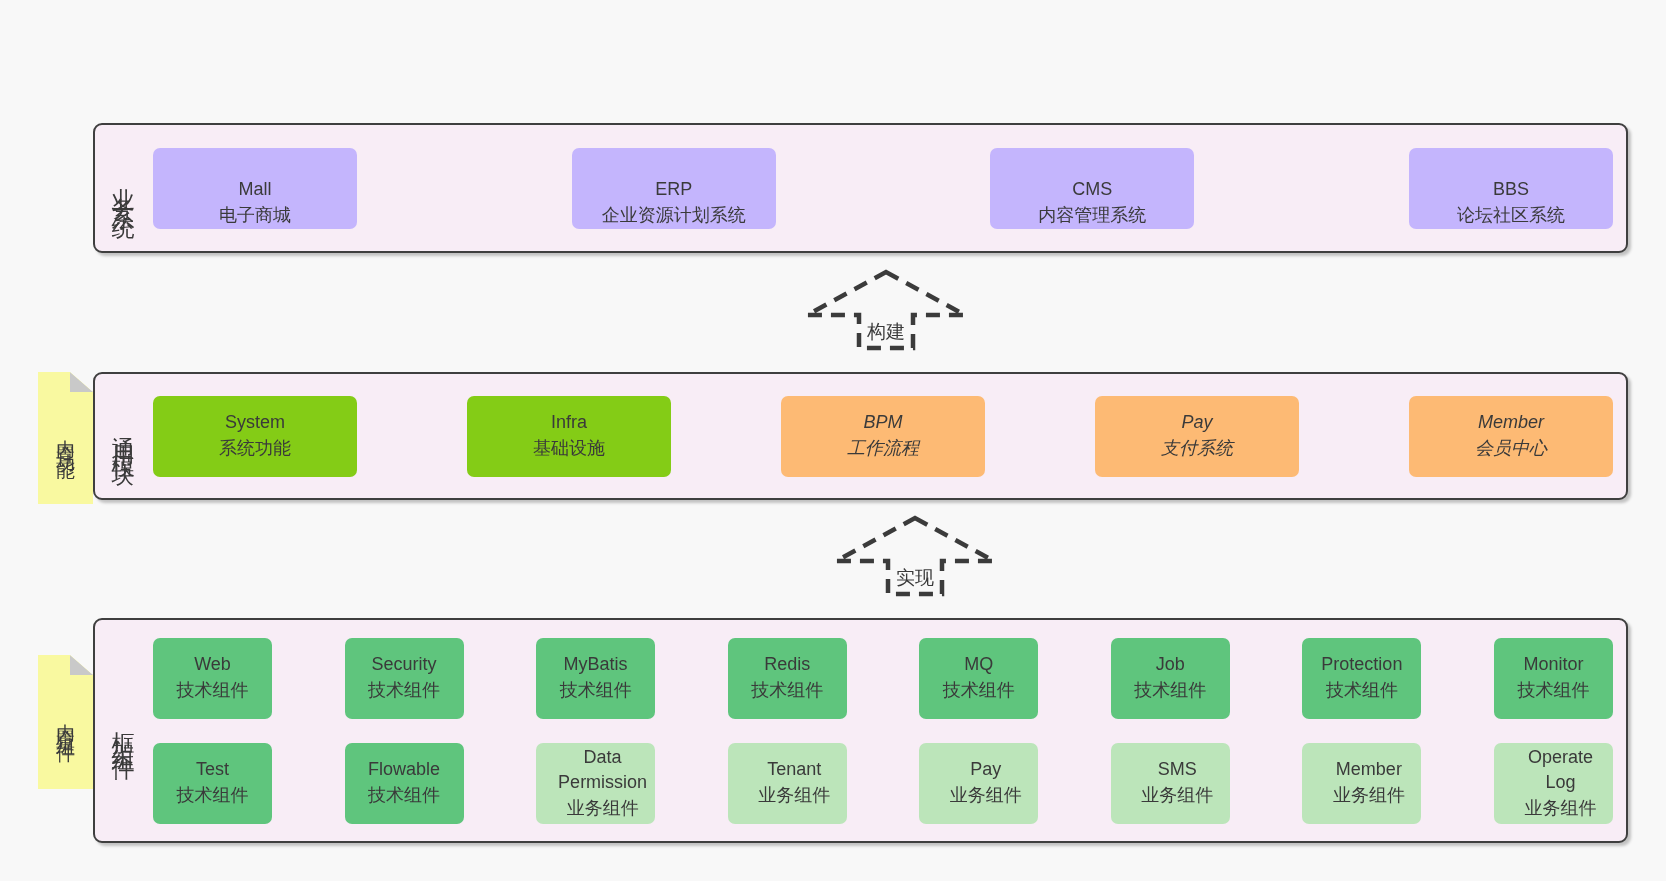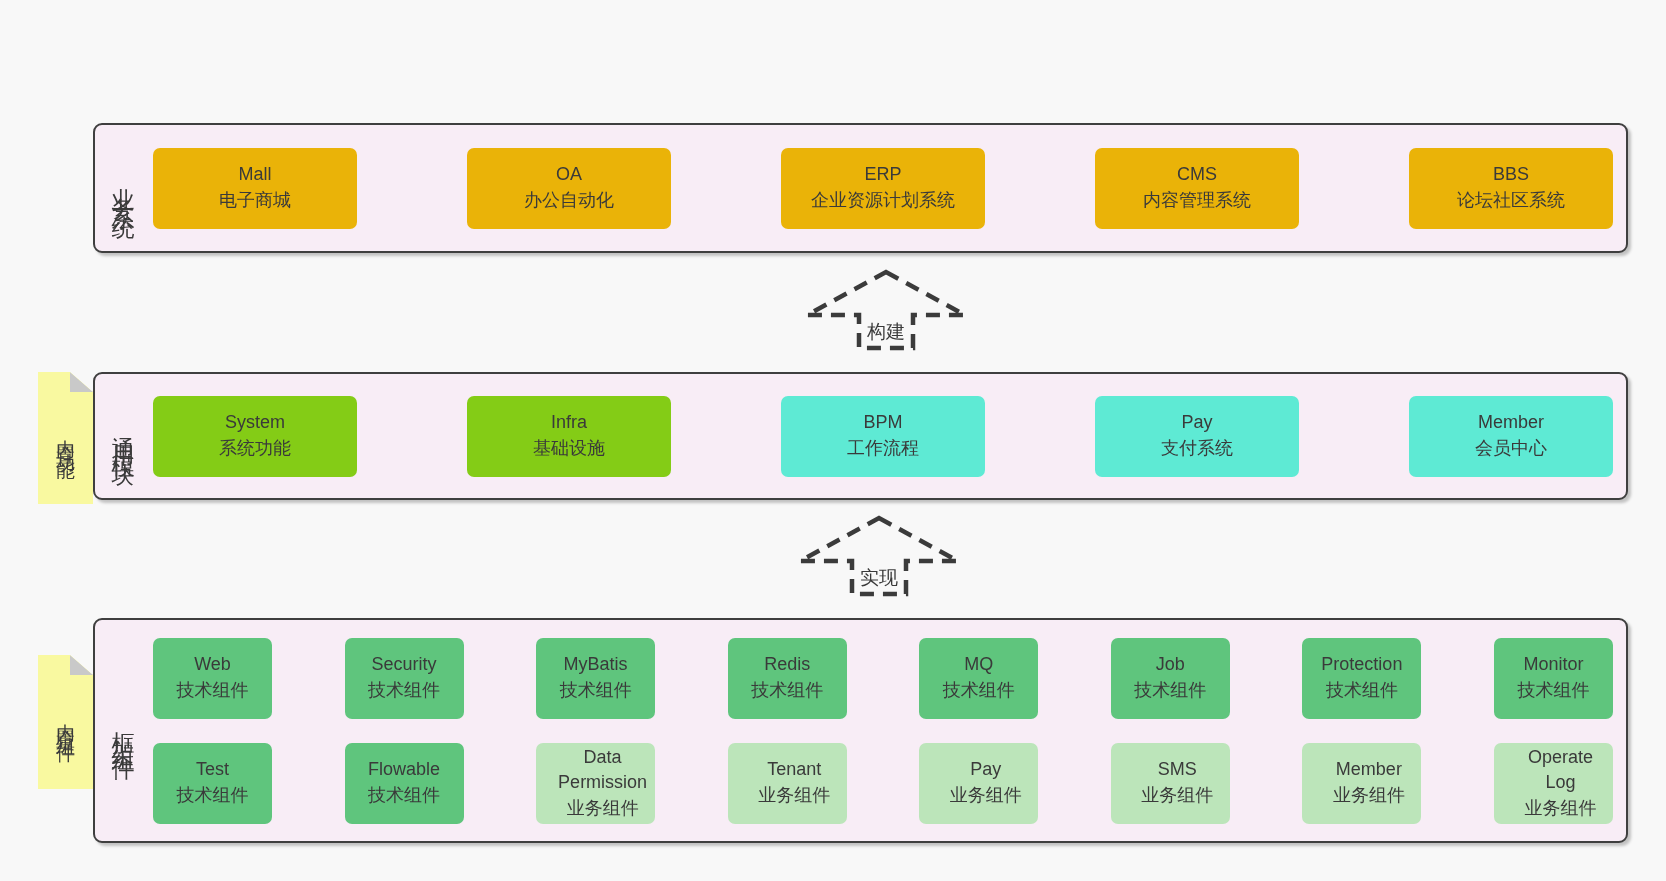--- a/index.html
+++ b/index.html
@@ -66,23 +66,23 @@
     justify-content: center;
     text-align: center;
     font-size: 18px;
     line-height: 1.42;
     color: #3a3a3a;
     box-sizing: border-box;
     padding: 0 6px;
   }
   .cols6 .box { width: 204px; }
   .cols8 .box { width: 119px; }
-  .box.blue        { background: #eab308; }
+  .box.blue        { background: #c4b5fd; justify-content: flex-end; }
   .box.red         { background: #84cc16; }
-  .box.pink        { background: #5eead4; }
+  .box.pink        { background: #fdba74; font-style: italic; }
   .box.green       { background: #5fc57d; }
   .box.green-light { background: #bce5ba; padding-left: 20px; }
 
   
   .sticky {
     position: absolute;
     left: 38px;
     width: 55px;
     background: #f9f9a0;
     box-shadow: 1px 2px 2px rgba(0,0,0,0.15);
@@ -127,42 +127,38 @@
     font-size: 19px;
     fill: #3a3a3a;
   }
   .arrow rect { fill: #f8f8f8; }
 
   
   #layer-business   { top: 123px; height: 130px; }
   #layer-modules    { top: 372px; height: 128px; }
   #layer-components { top: 618px; height: 225px; }
   #arrow-build      { top: 268px; left: 803px; }
-  #arrow-implement  { top: 514px; left: 796px; }
+  #arrow-implement  { top: 514px; left: 832px; }
   #sticky-features   { top: 372px; height: 132px; }
   #sticky-components { top: 655px; height: 134px; }
 </style>
 </head>
 <body>
 
 <div id="stage">
 
   <div class="layer" id="layer-business">
     <div class="layer-label">
       <span>业务系统</span>
     </div>
     <div class="layer-body">
       <div class="row cols6">
           <div class="box blue">
             <div>Mall</div>
             <div>电子商城</div>
-          </div>
-          <div class="box blue">
-            <div>OA</div>
-            <div>办公自动化</div>
           </div>
           <div class="box blue">
             <div>ERP</div>
             <div>企业资源计划系统</div>
           </div>
           <div class="box blue">
             <div>CMS</div>
             <div>内容管理系统</div>
           </div>
           <div class="box blue">

